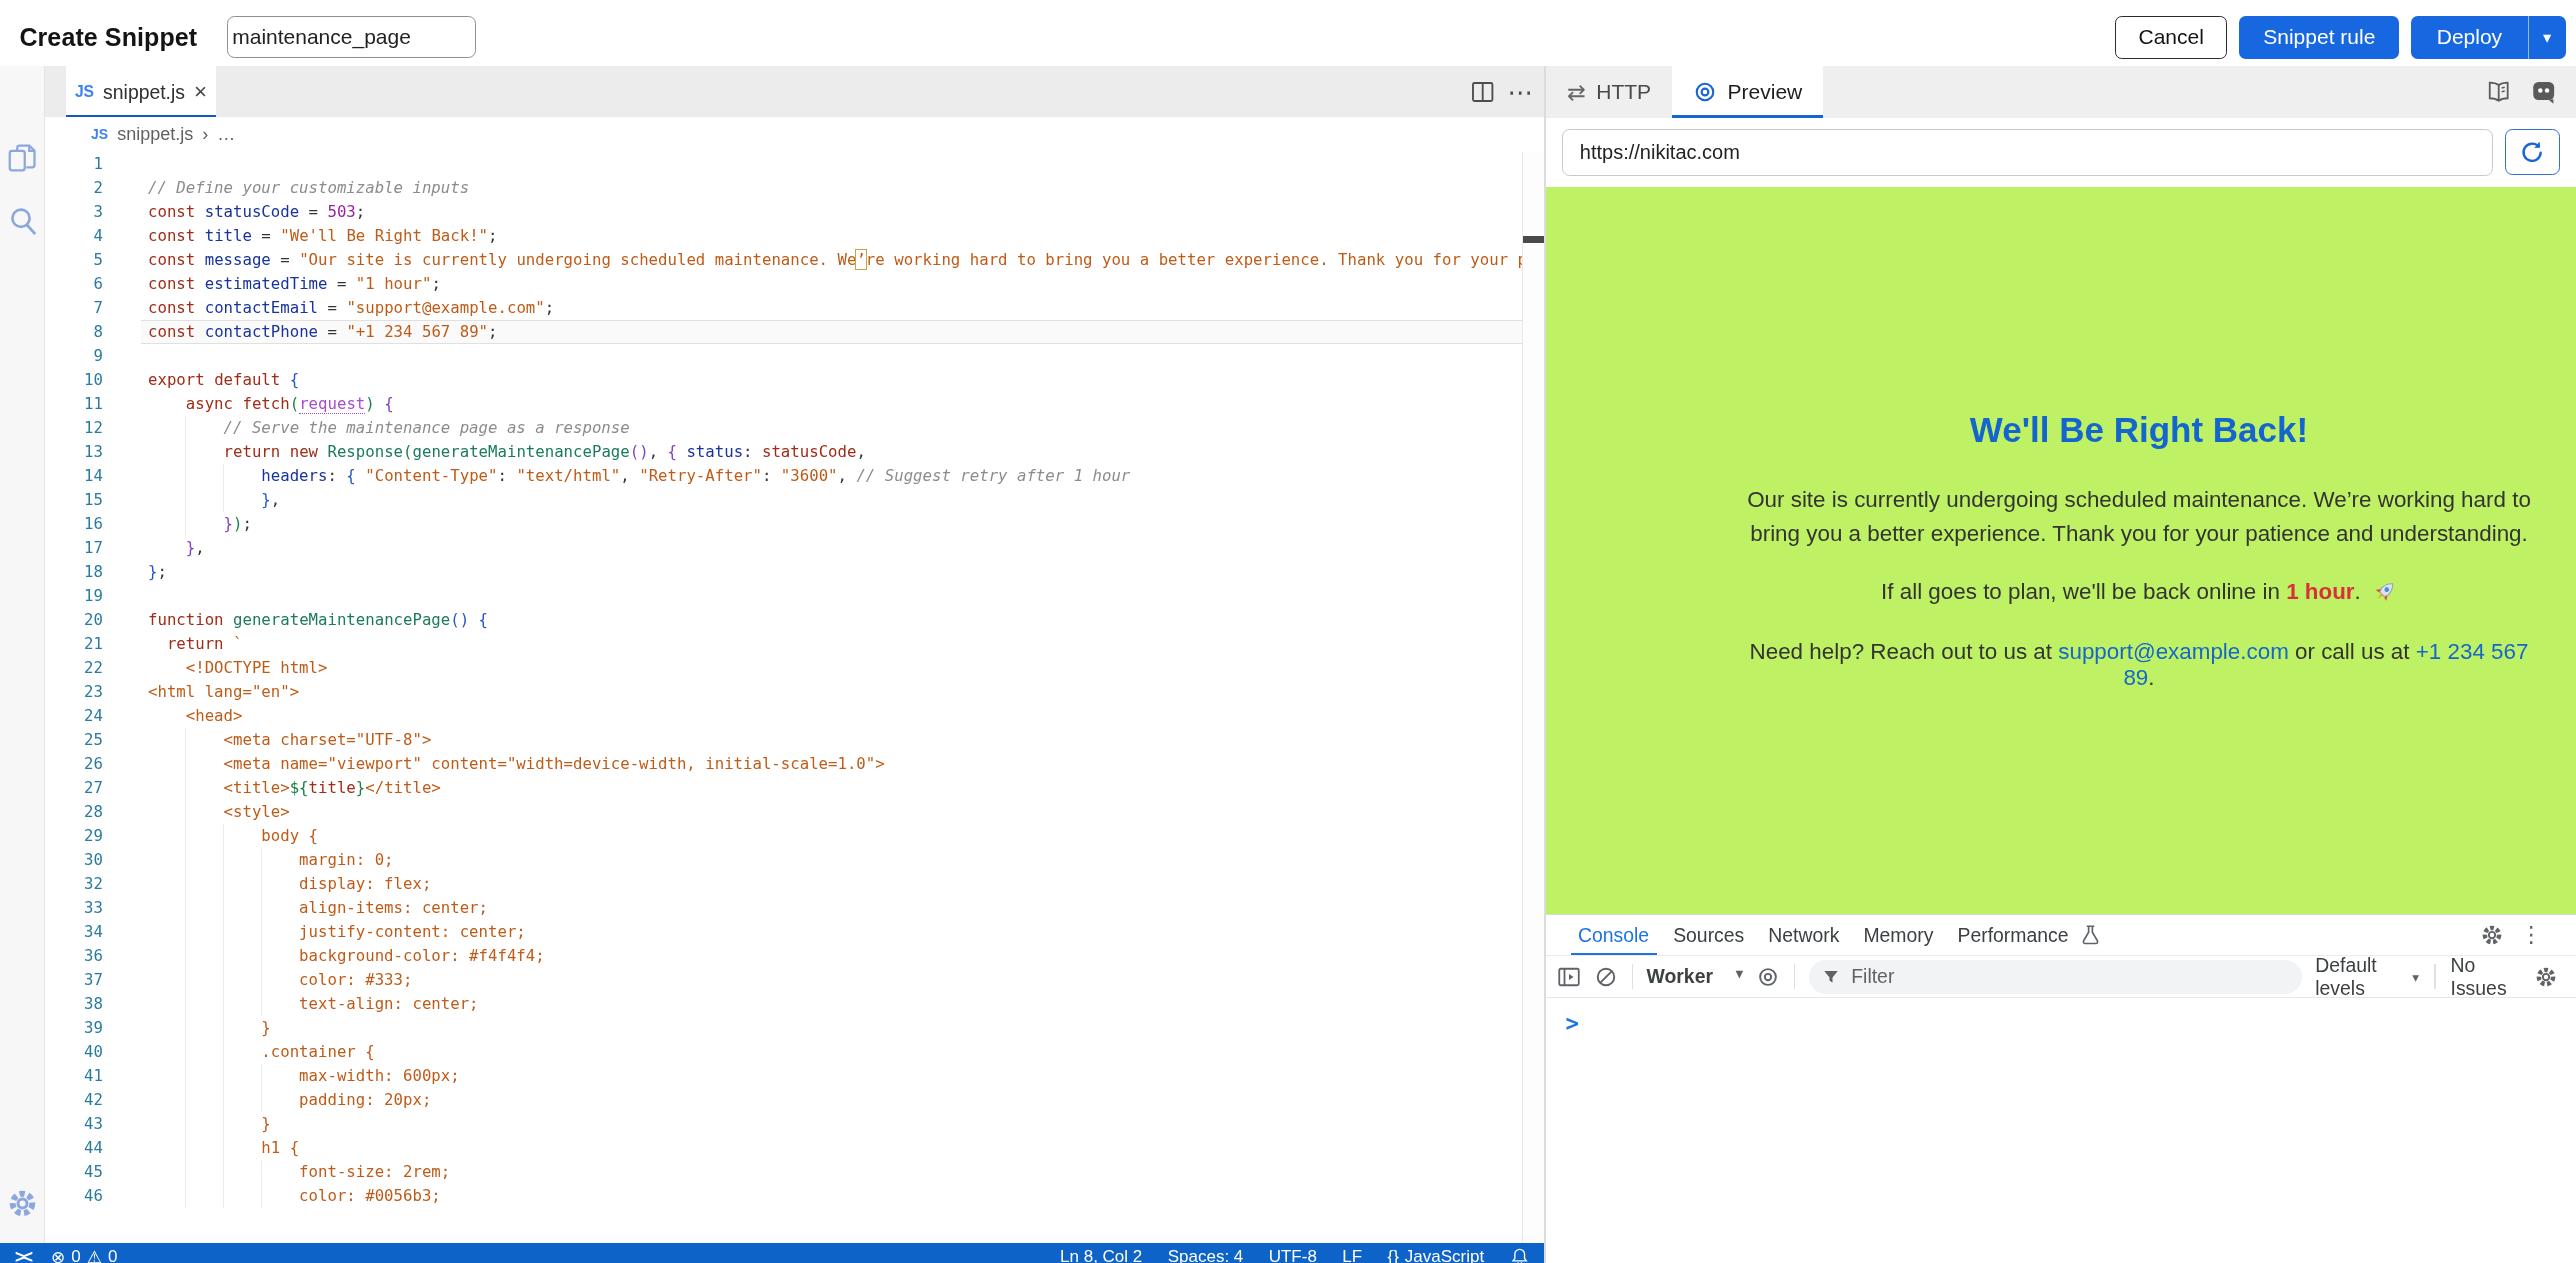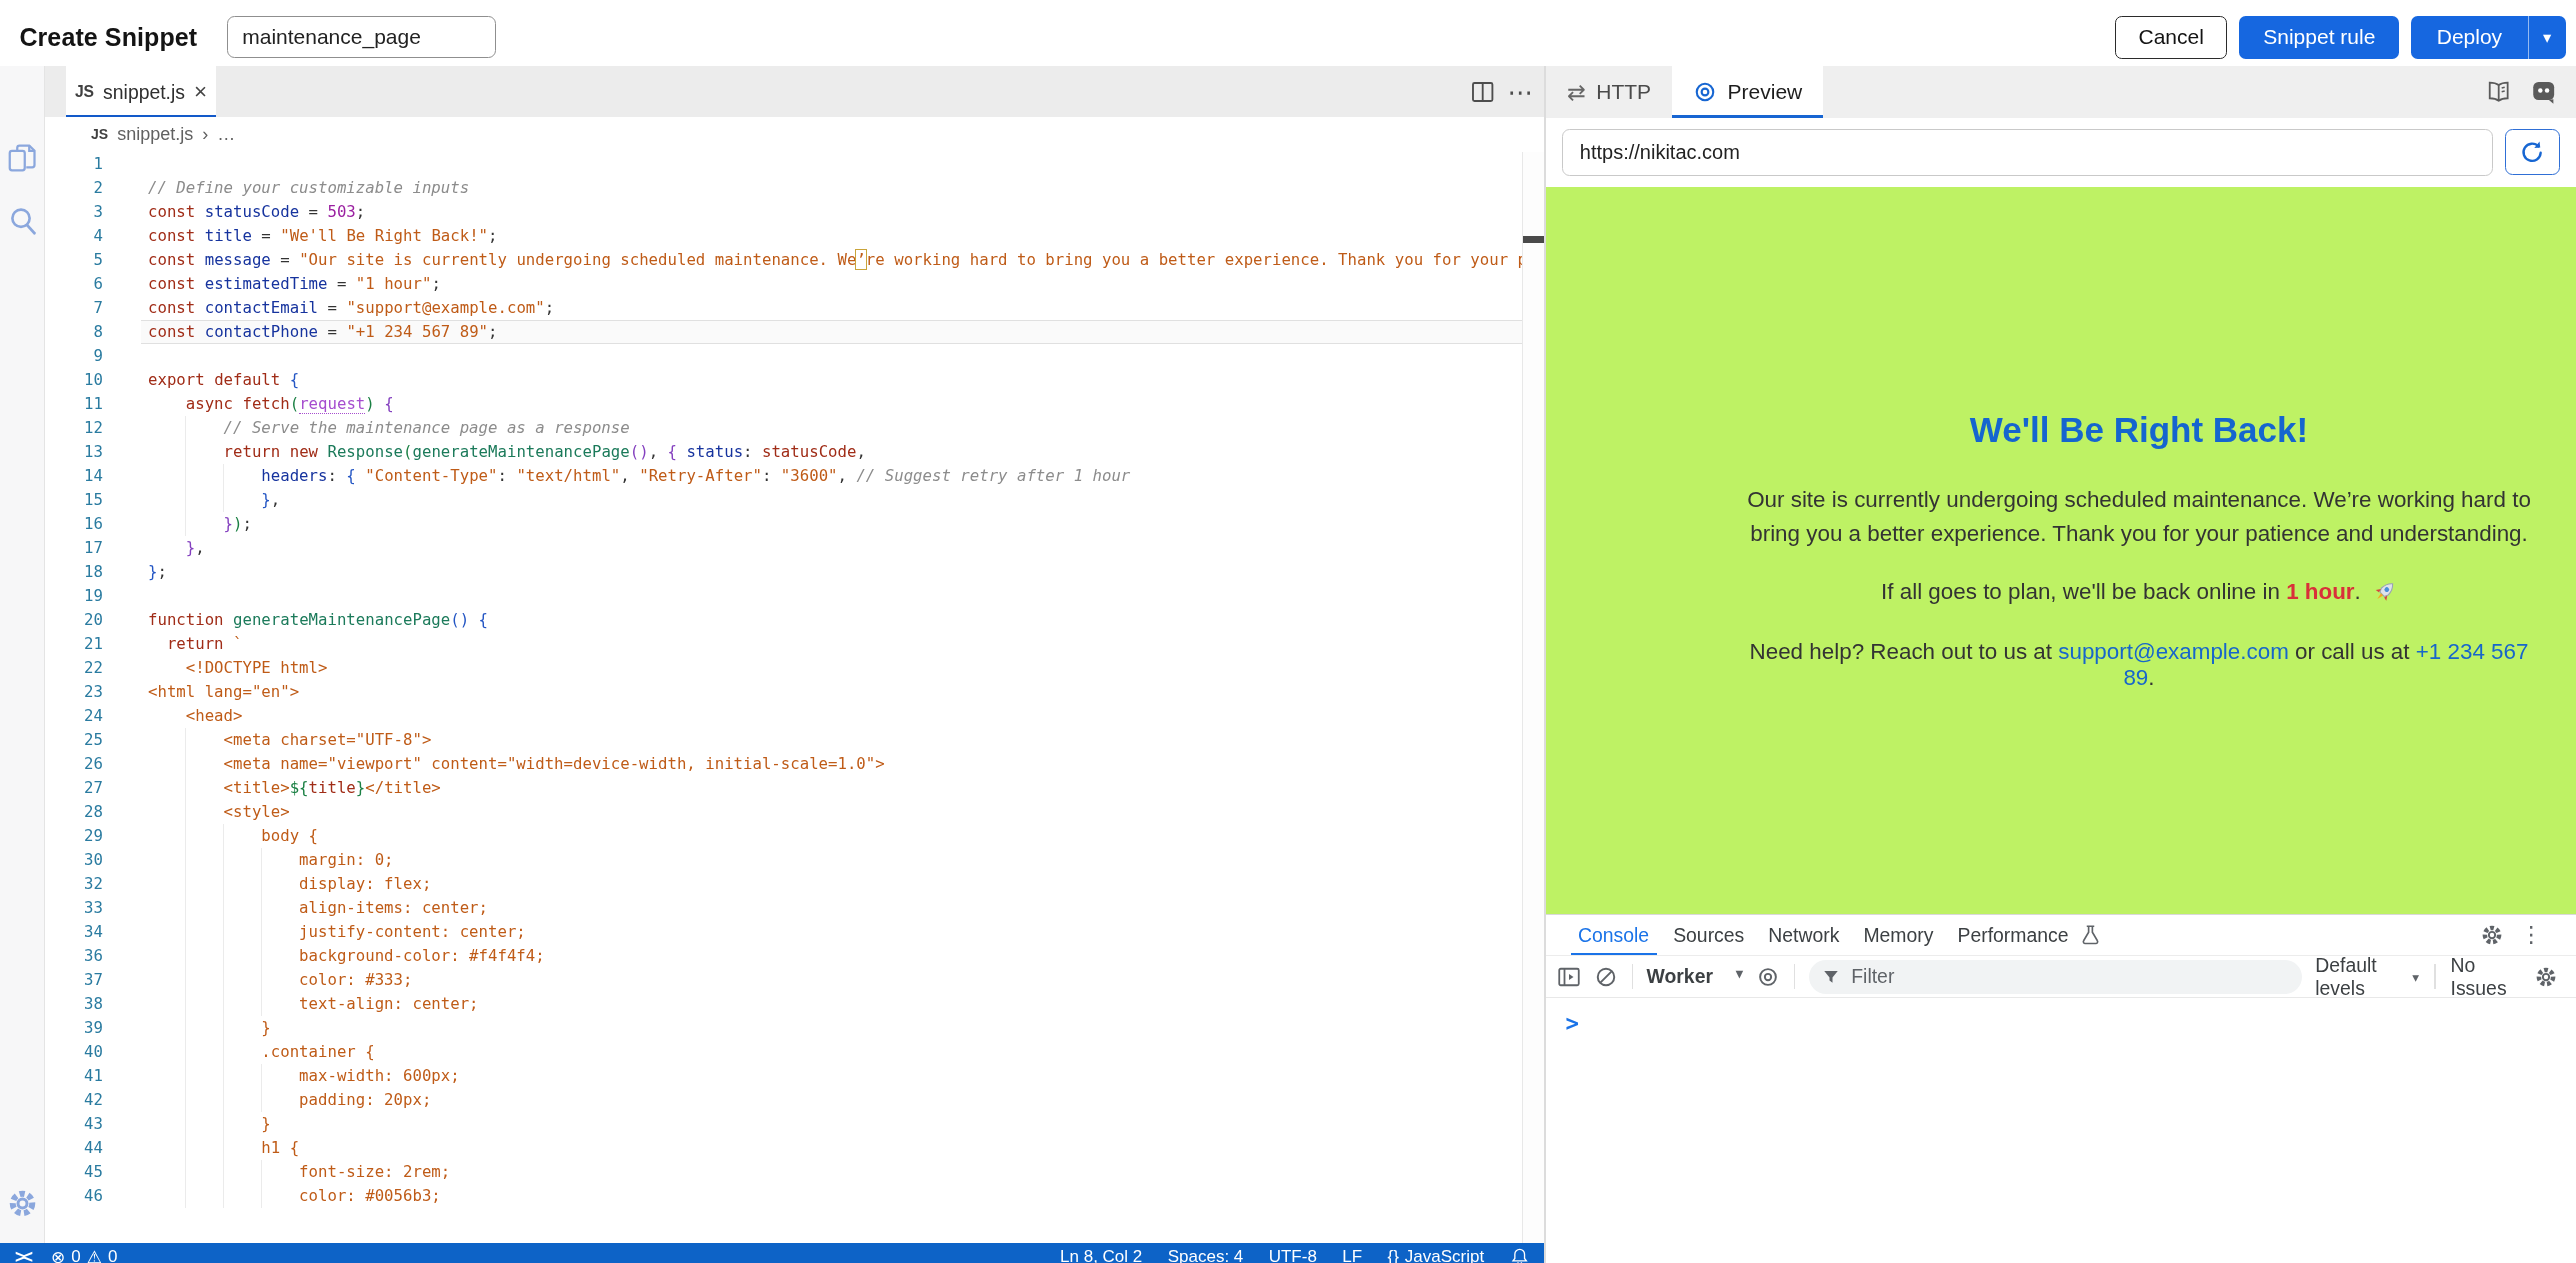--- a/index.html
+++ b/index.html
@@ -2,41 +2,41 @@
 <html style="font-size:12px"><head>
 <meta charset="utf-8">
 <style>
   html,body{margin:0;padding:0;background:#fff;}
   .app{position:relative;width:2576px;height:1263px;overflow:hidden;font-family:"Liberation Sans",sans-serif;background:#fff;margin-top:8px;}
   svg{display:block;}
 
   
   .header{position:absolute;left:0;top:0;width:2576px;height:58px;background:#fff;display:flex;align-items:center;padding:0 10.5px 0 19.4px;box-sizing:border-box;z-index:6;}
   .header-title{font-size:25px;font-weight:bold;color:#141414;letter-spacing:0.1px;}
-  .name-input{margin-left:30px;width:239px;height:40px;border:1.5px solid #8f8f8f;border-radius:7.5px;font-size:21px;color:#222;padding:0 14px;font-family:"Liberation Sans",sans-serif;outline:none;}
+  .name-input{margin-left:30px;width:239px;height:40px;border:1.5px solid #8f8f8f;border-radius:7.5px;font-size:21px;color:#222;padding:0 4px;font-family:"Liberation Sans",sans-serif;outline:none;}
   .header-actions{margin-left:auto;display:flex;align-items:center;gap:12px;}
   .btn{height:43px;border-radius:6.7px;font-size:21px;display:flex;align-items:center;justify-content:center;box-sizing:border-box;cursor:pointer;font-family:"Liberation Sans",sans-serif;}
   .btn-cancel{background:#fff;border:1.9px solid #2b2b2b;color:#141414;padding:0 22.4px;}
   .btn-blue{background:#1667e0;border:none;color:#fff;padding:0 24px;}
   .btn-split{display:flex;height:43px;border-radius:6.7px;overflow:hidden;background:#1667e0;color:#fff;}
   .btn-split .main{padding:0 25.4px;display:flex;align-items:center;font-size:21px;}
   .btn-split .arrow{width:37px;display:flex;align-items:center;justify-content:center;border-left:1.1px solid rgba(255,255,255,.55);font-size:16.4px;}
 
   
   .activitybar{position:absolute;left:0;top:58px;width:45px;height:1177px;background:#f7f7f8;border-right:1.1px solid #e4e4e4;box-sizing:border-box;z-index:4;}
   .ab-icon{position:absolute;left:6px;width:33px;height:33px;cursor:pointer;}
   .ab-files{top:75px;}
   .ab-search{top:138px;}
   .ab-gear{top:1121px;}
 
   
   .tabstrip{position:absolute;left:45px;top:58px;width:1500px;height:52px;background:#ececec;display:flex;align-items:stretch;box-sizing:border-box;z-index:3;}
   .etab{margin-left:21px;width:150px;background:#fff;display:flex;align-items:center;justify-content:center;gap:9px;position:relative;cursor:pointer;}
   .etab::after{content:"";position:absolute;left:0;right:0;bottom:0;height:3px;background:#1259c9;}
-  .js-badge{font-size:15.7px;font-weight:bold;color:#404040;}
+  .js-badge{font-size:15.7px;font-weight:bold;color:#3b82f6;}
   .etab-label{font-size:19.4px;color:#2f2f2f;}
   .etab-close{font-size:22.4px;color:#444;line-height:1;cursor:pointer;}
   .strip-actions{margin-left:auto;display:flex;align-items:center;gap:12px;padding-right:12px;}
   .dots-h{font-size:25.4px;color:#4d4d4d;cursor:pointer;}
 
   
   .breadcrumb{position:absolute;left:45px;top:109px;width:1500px;height:34px;background:#fff;display:flex;align-items:center;gap:9px;padding-left:46px;box-sizing:border-box;font-size:18px;color:#616161;z-index:3;}
   .breadcrumb .js-badge{font-size:14px;}
 
   

